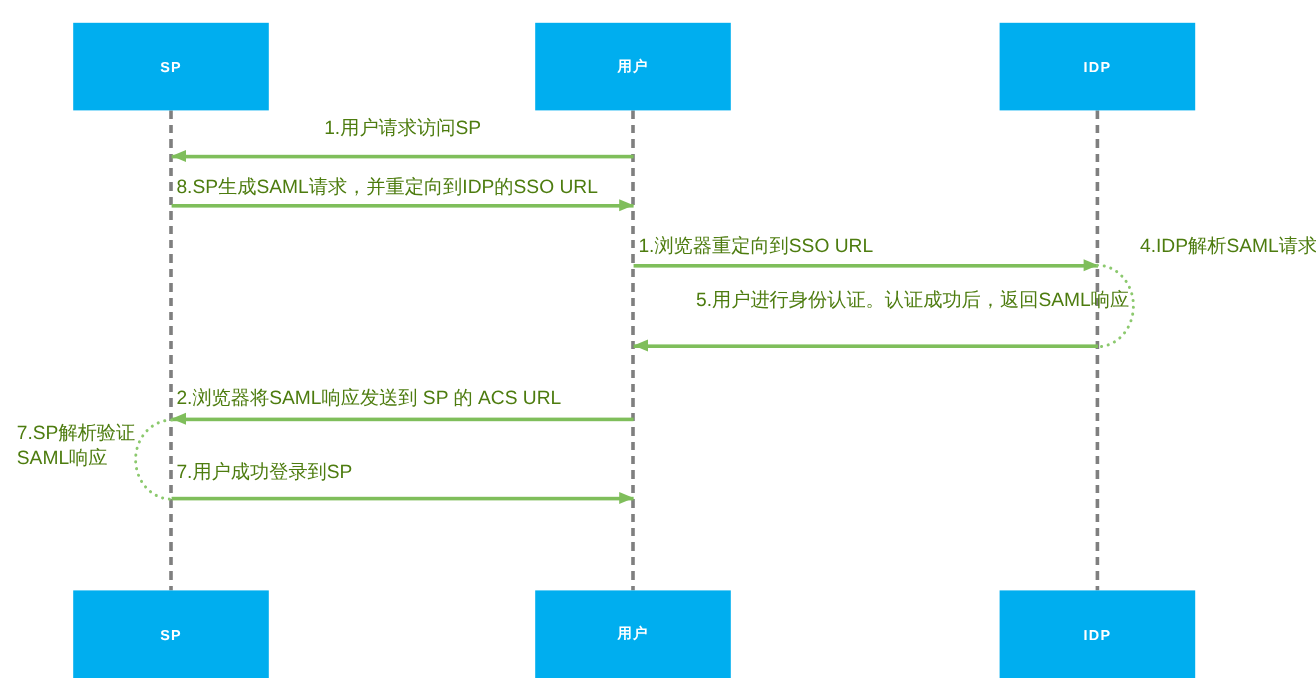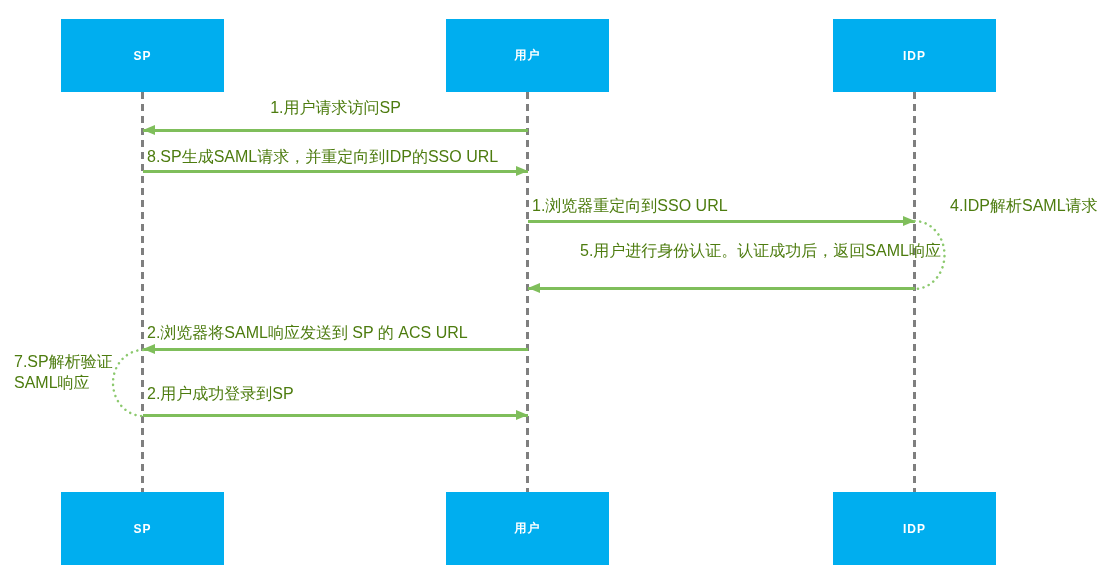--- a/index.html
+++ b/index.html
@@ -132,17 +132,17 @@
 
   <div class="mlabel" id="m6-label">2.浏览器将SAML响应发送到 SP 的 ACS URL</div>
   <div class="mline" id="m6-line"></div>
   <div class="ah left" id="m6-head"></div>
 
   <div class="mlabel wrap" id="m7s-label">7.SP解析验证SAML响应</div>
   <svg id="m7s-arc" width="40" height="72" viewBox="0 0 40 72">
     <path d="M37 2 A 30 33 0 0 0 37 68" fill="none" stroke="#8cc96e" stroke-width="2.5" stroke-dasharray="0.1 5.6" stroke-linecap="round"></path>
   </svg>
 
-  <div class="mlabel" id="m7-label">2.用户成功登录到SP</div>
+  <div class="mlabel" id="m7-label">7.用户成功登录到SP</div>
   <div class="mline" id="m7-line"></div>
   <div class="ah right" id="m7-head"></div>
 
 </div>
 
 </body></html>

